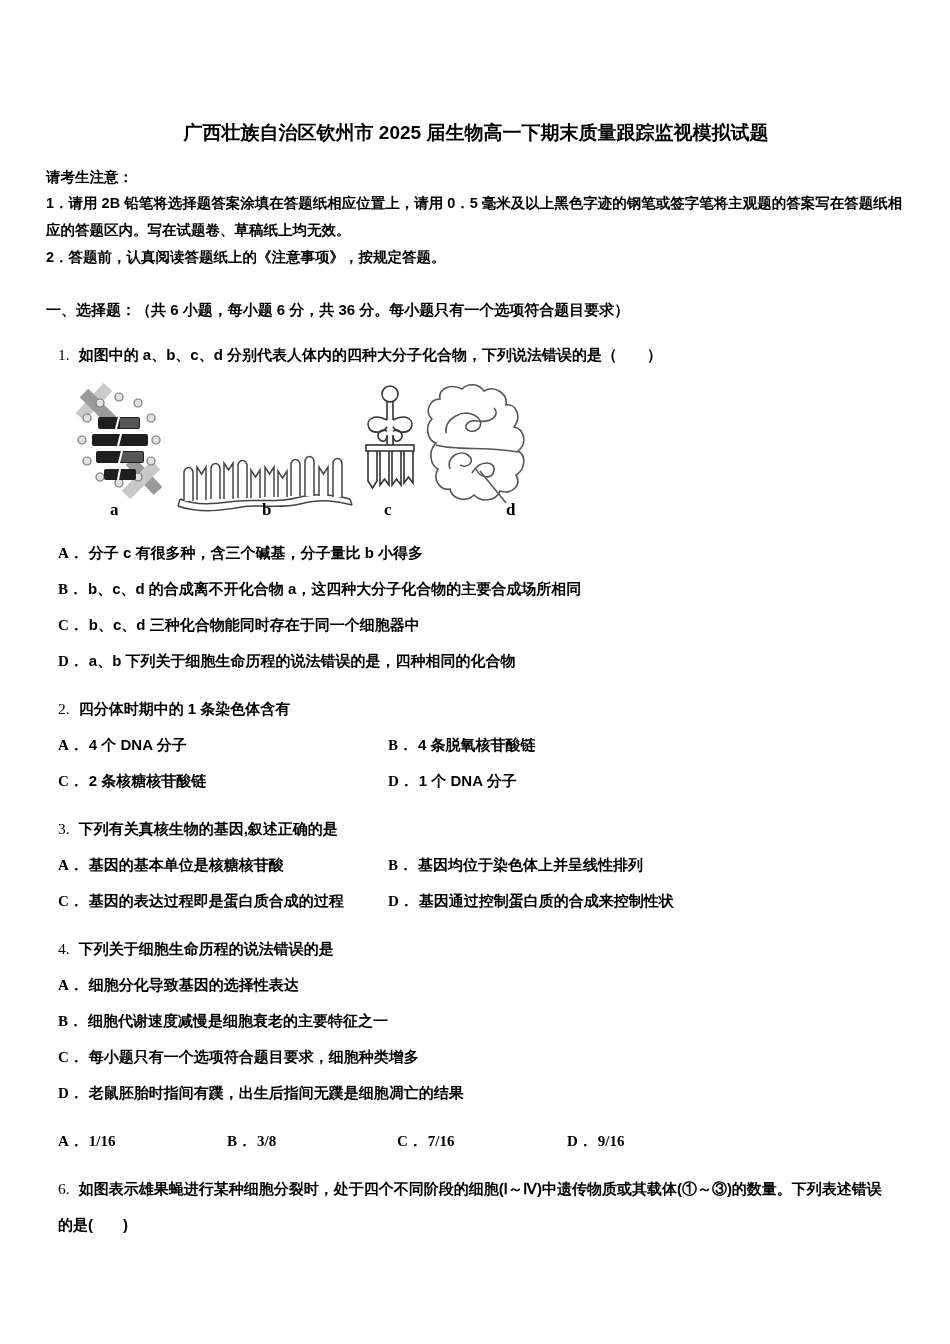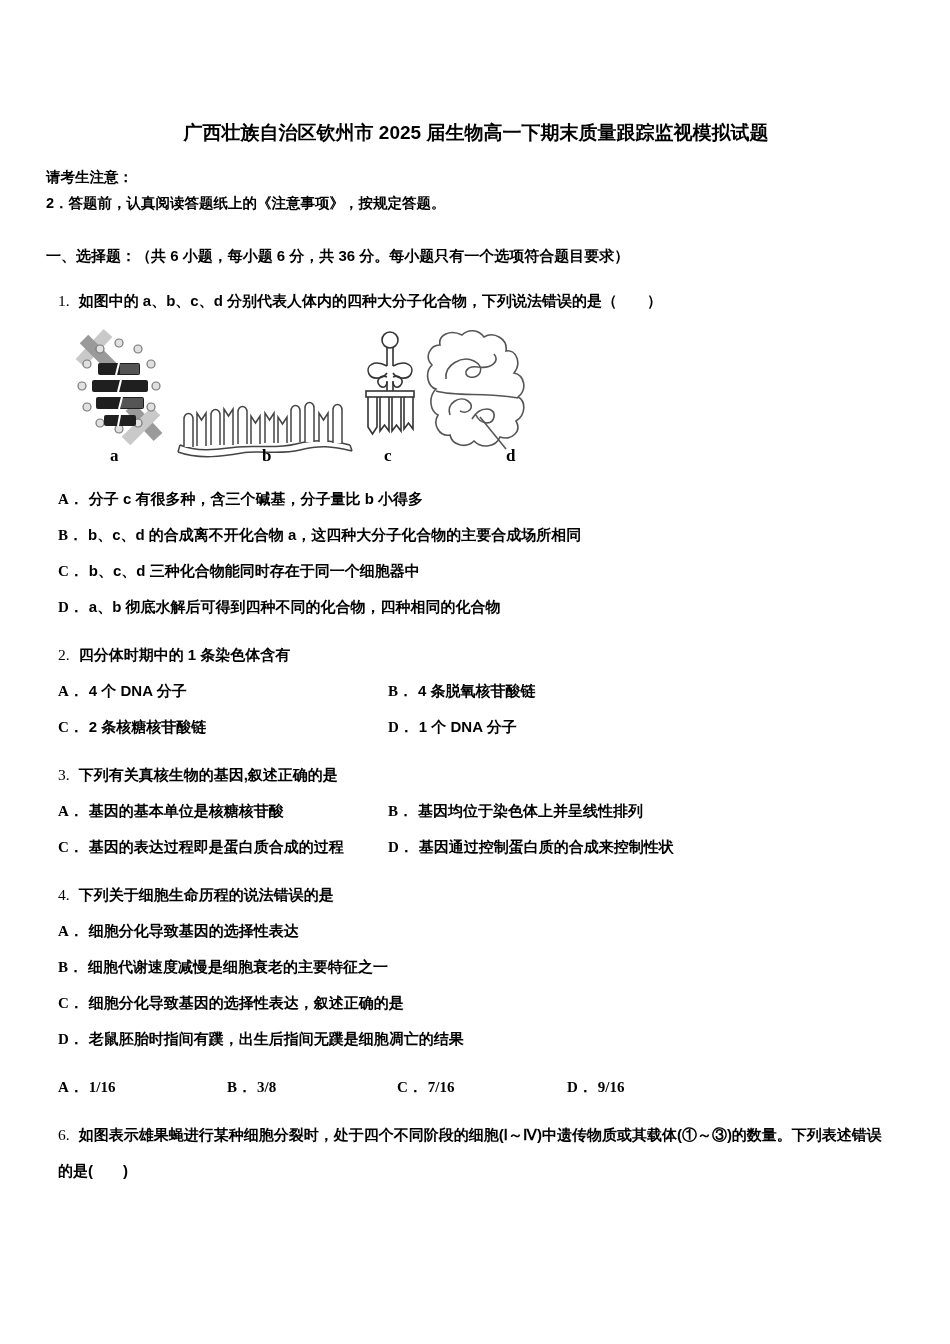--- a/index.html
+++ b/index.html
@@ -27,20 +27,21 @@
   svg .wh{stroke:#444;stroke-width:1.5;fill:#ffffff;}
 </style>
 </head>
 <body>
 
 <div class="page">
 
   <div class="title">广西壮族自治区钦州市 2025 届生物高一下期末质量跟踪监视模拟试题</div>
 
   <div class="notice-heading">请考生注意：</div>
+  <div class="notice-item">1．请用 2B 铅笔将选择题答案涂填在答题纸相应位置上，请用 0．5 毫米及以上黑色字迹的钢笔或签字笔将主观题的答案写在答题纸相应的答题区内。写在试题卷、草稿纸上均无效。</div>
   <div class="notice-item">2．答题前，认真阅读答题纸上的《注意事项》，按规定答题。</div>
 
   <div class="section-heading">一、选择题：（共 6 小题，每小题 6 分，共 36 分。每小题只有一个选项符合题目要求）</div>
 
   <div class="question">
     <div class="stem"><span class="qnum">1.</span><span>如图中的 a、b、c、d 分别代表人体内的四种大分子化合物，下列说法错误的是（　　）</span></div>
 
     <div class="figure-row">
       <svg width="480" height="142" viewBox="0 0 480 142">
 
@@ -129,21 +130,21 @@
         <text x="50" y="134" class="fig-label">a</text>
         <text x="202" y="134" class="fig-label">b</text>
         <text x="324" y="134" class="fig-label">c</text>
         <text x="446" y="134" class="fig-label">d</text>
       </svg>
     </div>
 
     <div class="qline"><span class="opt-label">A．</span><span>分子 c 有很多种，含三个碱基，分子量比 b 小得多</span></div>
     <div class="qline"><span class="opt-label">B．</span><span>b、c、d 的合成离不开化合物 a，这四种大分子化合物的主要合成场所相同</span></div>
     <div class="qline"><span class="opt-label">C．</span><span>b、c、d 三种化合物能同时存在于同一个细胞器中</span></div>
-    <div class="qline"><span class="opt-label">D．</span><span>a、b 彻底水解后可得到四种不同的化合物，四种相同的化合物</span></div>
+    <div class="qline"><span class="opt-label">D．</span><span>a、b 下列关于细胞生命历程的说法错误的是，四种相同的化合物</span></div>
   </div>
 
   <div class="question">
     <div class="stem"><span class="qnum">2.</span><span>四分体时期中的 1 条染色体含有</span></div>
     <div class="opt-grid2">
       <div class="qline"><span class="opt-label">A．</span><span>4 个 DNA 分子</span></div>
       <div class="qline"><span class="opt-label">B．</span><span>4 条脱氧核苷酸链</span></div>
       <div class="qline"><span class="opt-label">C．</span><span>2 条核糖核苷酸链</span></div>
       <div class="qline"><span class="opt-label">D．</span><span>1 个 DNA 分子</span></div>
     </div>
@@ -156,21 +157,21 @@
       <div class="qline"><span class="opt-label">B．</span><span>基因均位于染色体上并呈线性排列</span></div>
       <div class="qline"><span class="opt-label">C．</span><span>基因的表达过程即是蛋白质合成的过程</span></div>
       <div class="qline"><span class="opt-label">D．</span><span>基因通过控制蛋白质的合成来控制性状</span></div>
     </div>
   </div>
 
   <div class="question">
     <div class="stem"><span class="qnum">4.</span><span>下列关于细胞生命历程的说法错误的是</span></div>
     <div class="qline"><span class="opt-label">A．</span><span>细胞分化导致基因的选择性表达</span></div>
     <div class="qline"><span class="opt-label">B．</span><span>细胞代谢速度减慢是细胞衰老的主要特征之一</span></div>
-    <div class="qline"><span class="opt-label">C．</span><span>细胞分化导致基因的选择性表达，叙述正确的是</span></div>
+    <div class="qline"><span class="opt-label">C．</span><span>每小题只有一个选项符合题目要求，细胞种类增多</span></div>
     <div class="qline"><span class="opt-label">D．</span><span>老鼠胚胎时指间有蹼，出生后指间无蹼是细胞凋亡的结果</span></div>
   </div>
 
   <div class="question">
     <div class="opt-grid4">
       <div class="qline"><span class="opt-label">A．</span><span class="latin">1/16</span></div>
       <div class="qline"><span class="opt-label">B．</span><span class="latin">3/8</span></div>
       <div class="qline"><span class="opt-label">C．</span><span class="latin">7/16</span></div>
       <div class="qline"><span class="opt-label">D．</span><span class="latin">9/16</span></div>
     </div>

